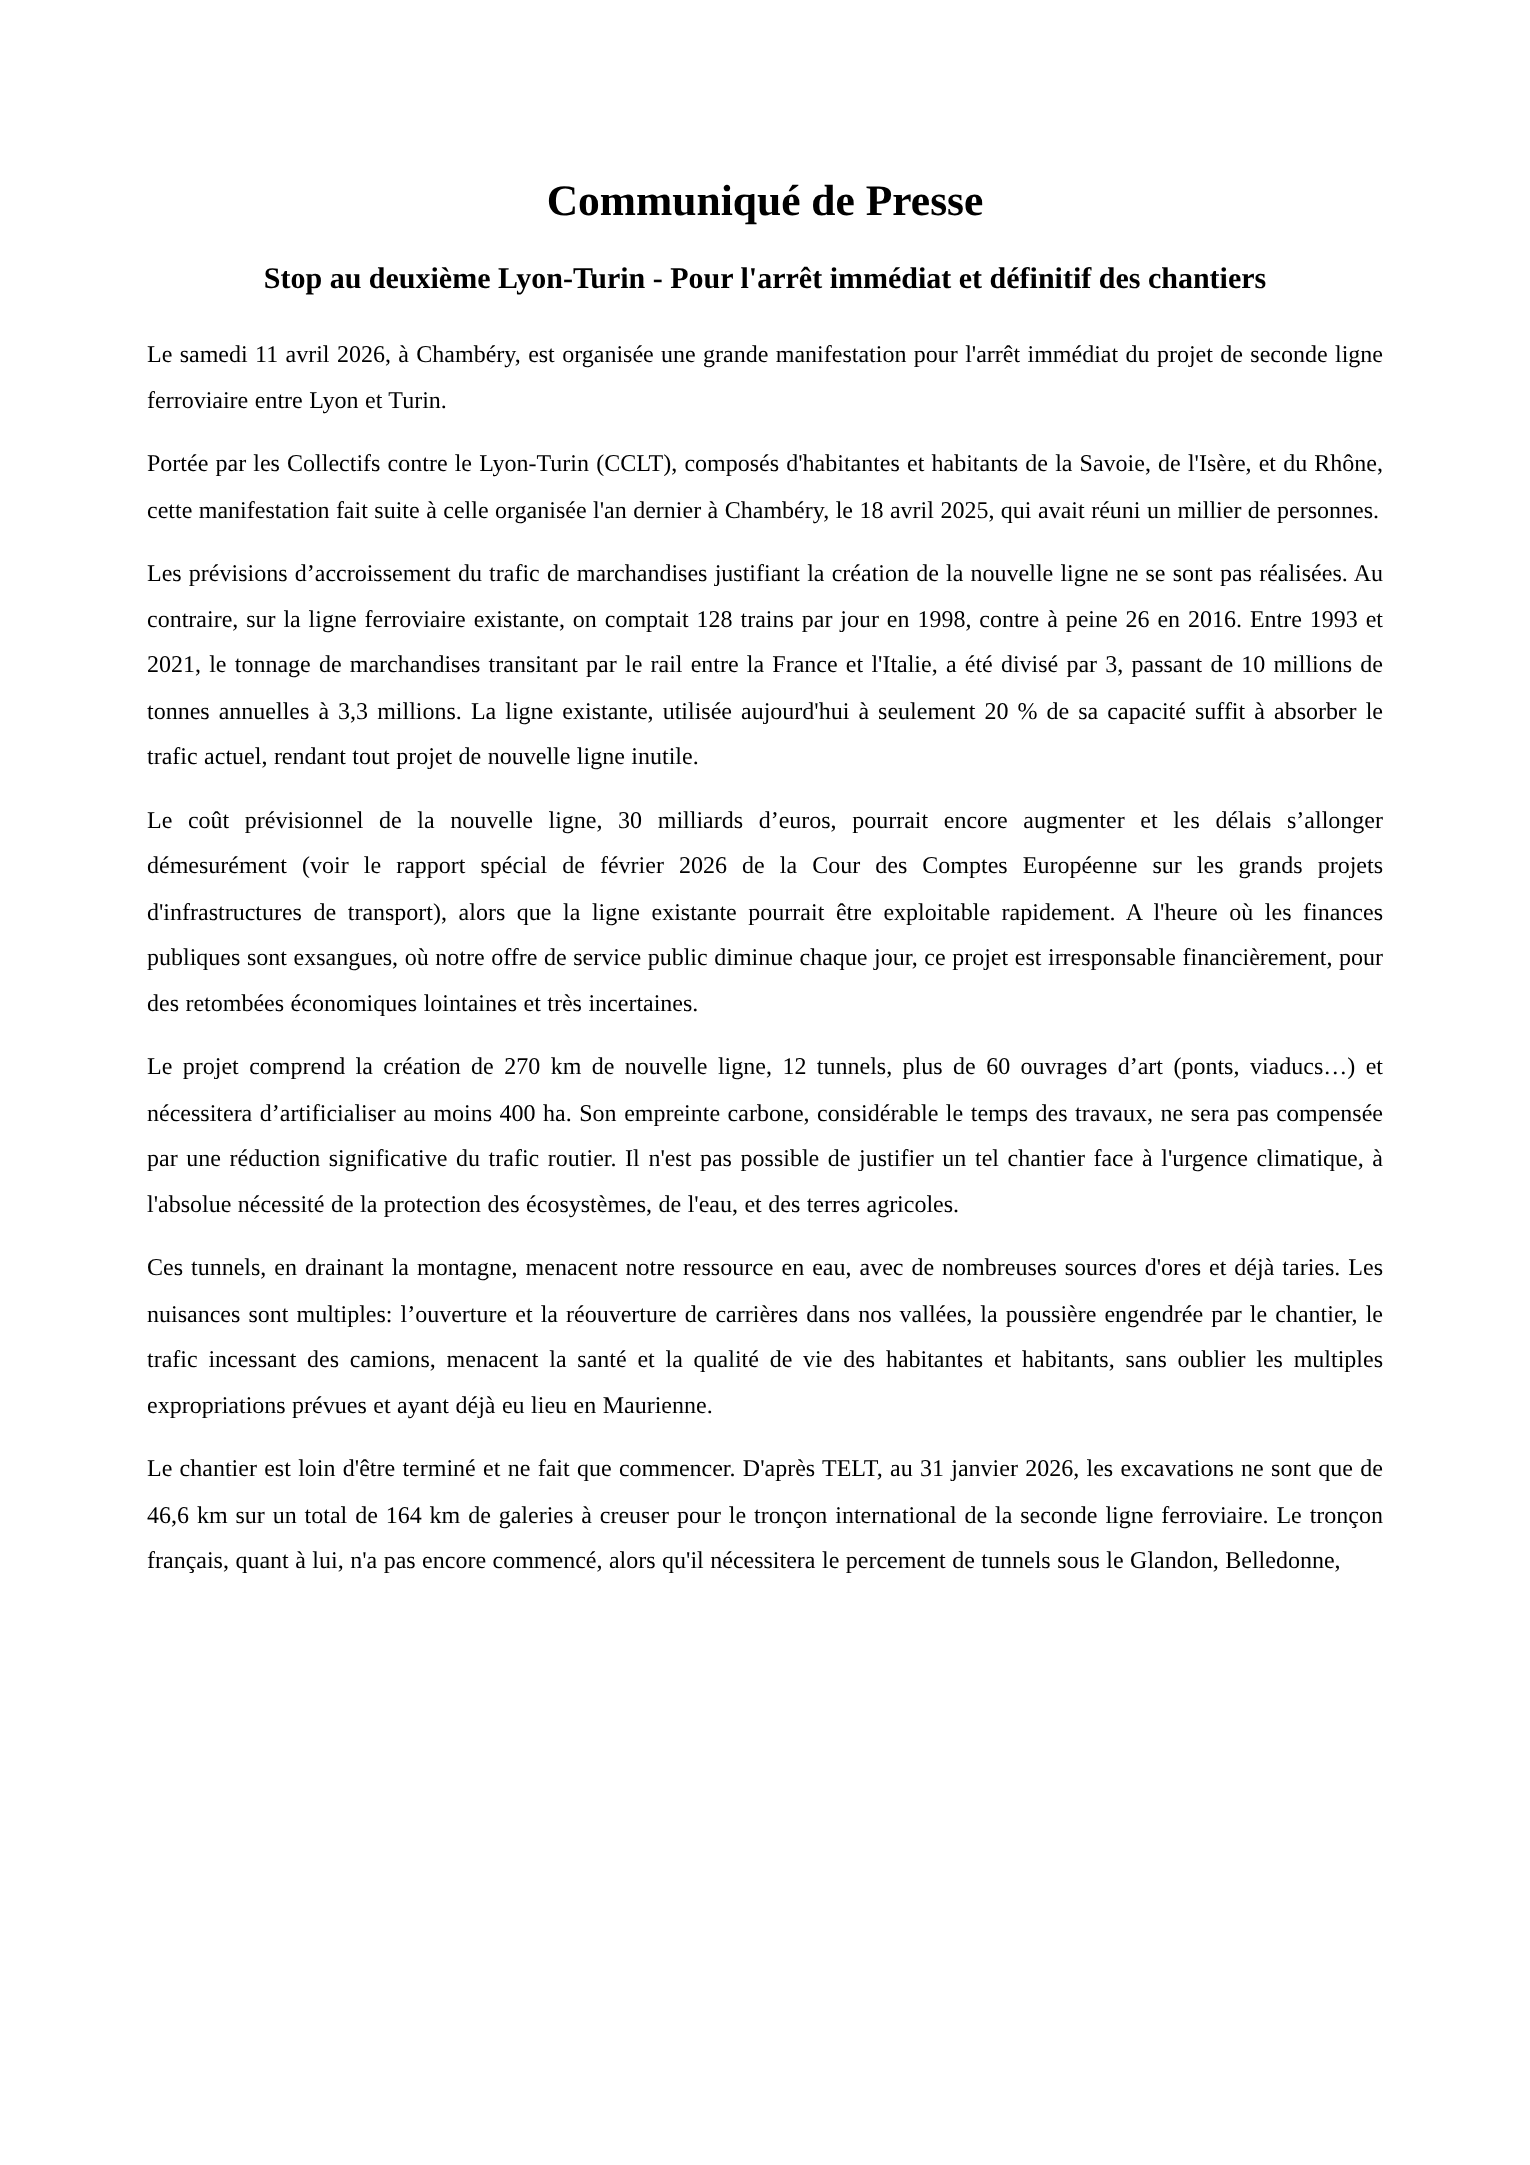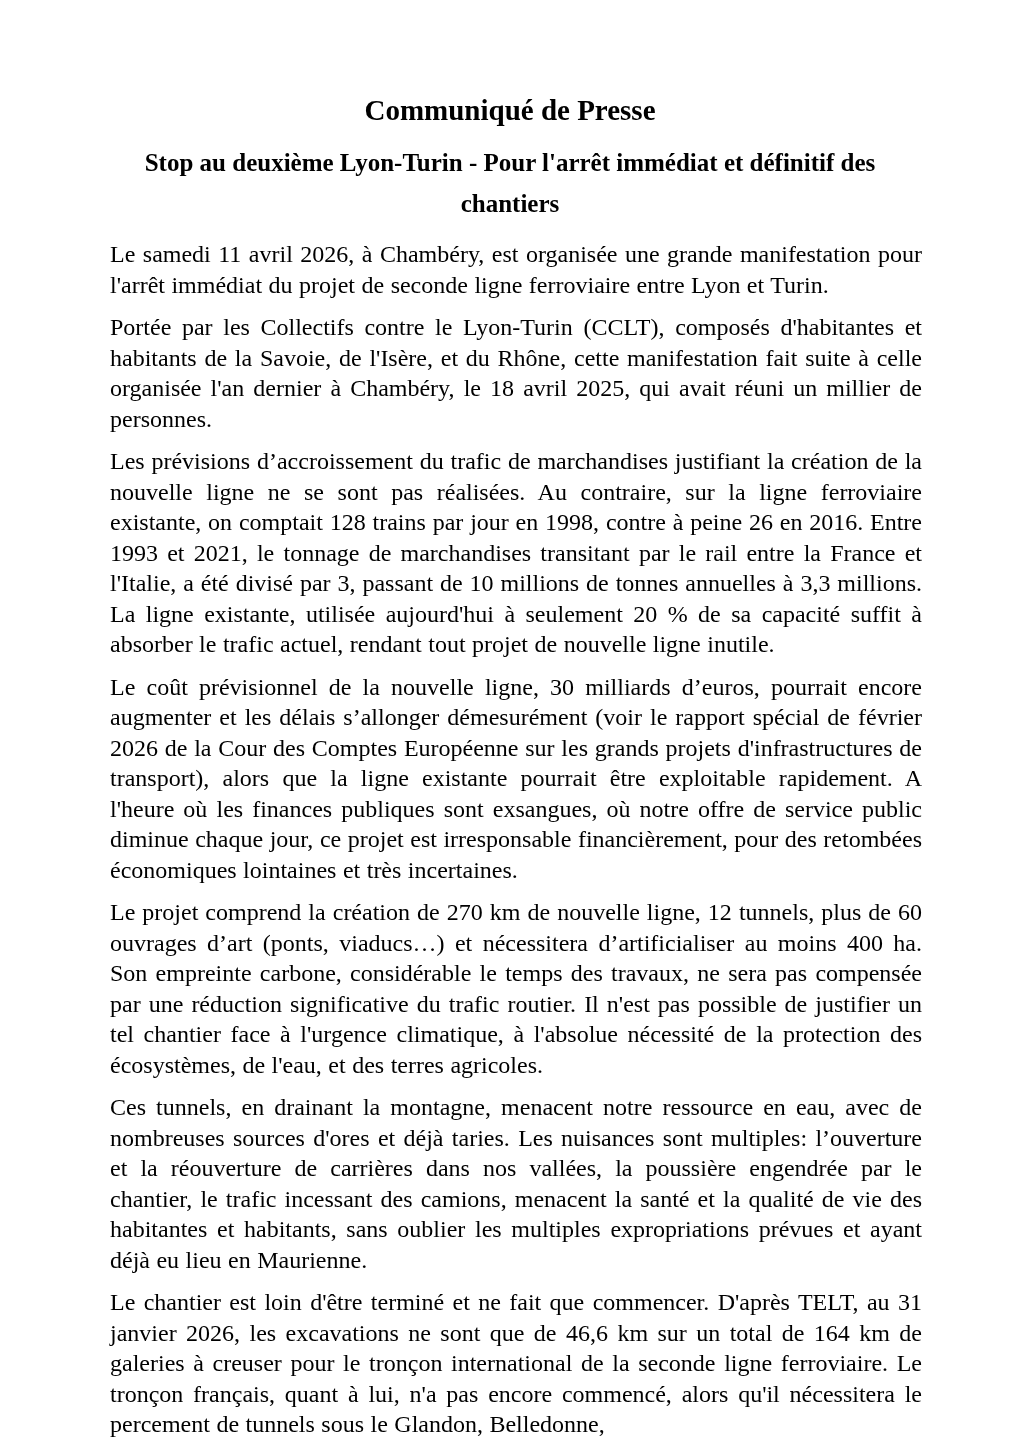--- a/index.html
+++ b/index.html
@@ -7,48 +7,48 @@
     padding: 0;
     background: #ffffff;
   }
   .page {
     position: relative;
     width: 1020px;
     height: 1443px;
     margin: 0 auto;
     background: #ffffff;
     box-sizing: border-box;
-    padding: 90px 98px 0 98px;
+    padding: 114px 98px 0 98px;
     font-family: "Liberation Serif", "DejaVu Serif", serif;
     color: #000000;
     overflow: hidden;
   }
   .title-block {
     text-align: center;
   }
   .title-line {
     font-size: 29px;
     font-weight: bold;
     line-height: 40px;
     white-space: nowrap;
   }
   .subtitle {
-    font-size: 25px;
+    font-size: 20px;
     font-weight: bold;
     line-height: 41px;
     margin-top: 12px;
   }
   .doc-body {
     margin-top: 15px;
   }
   .para {
-    font-size: 24px;
+    font-size: 16px;
     line-height: 30.5px;
     text-align: justify;
-    margin: 0 0 12px 12px;
+    margin: 0 0 12px 0;
     word-spacing: 0.02em;
   }
 </style>
 </head>
 <body>
 
 <div class="page">
 
   <header class="title-block">
     <div class="title-line">Communiqué de Presse</div>

